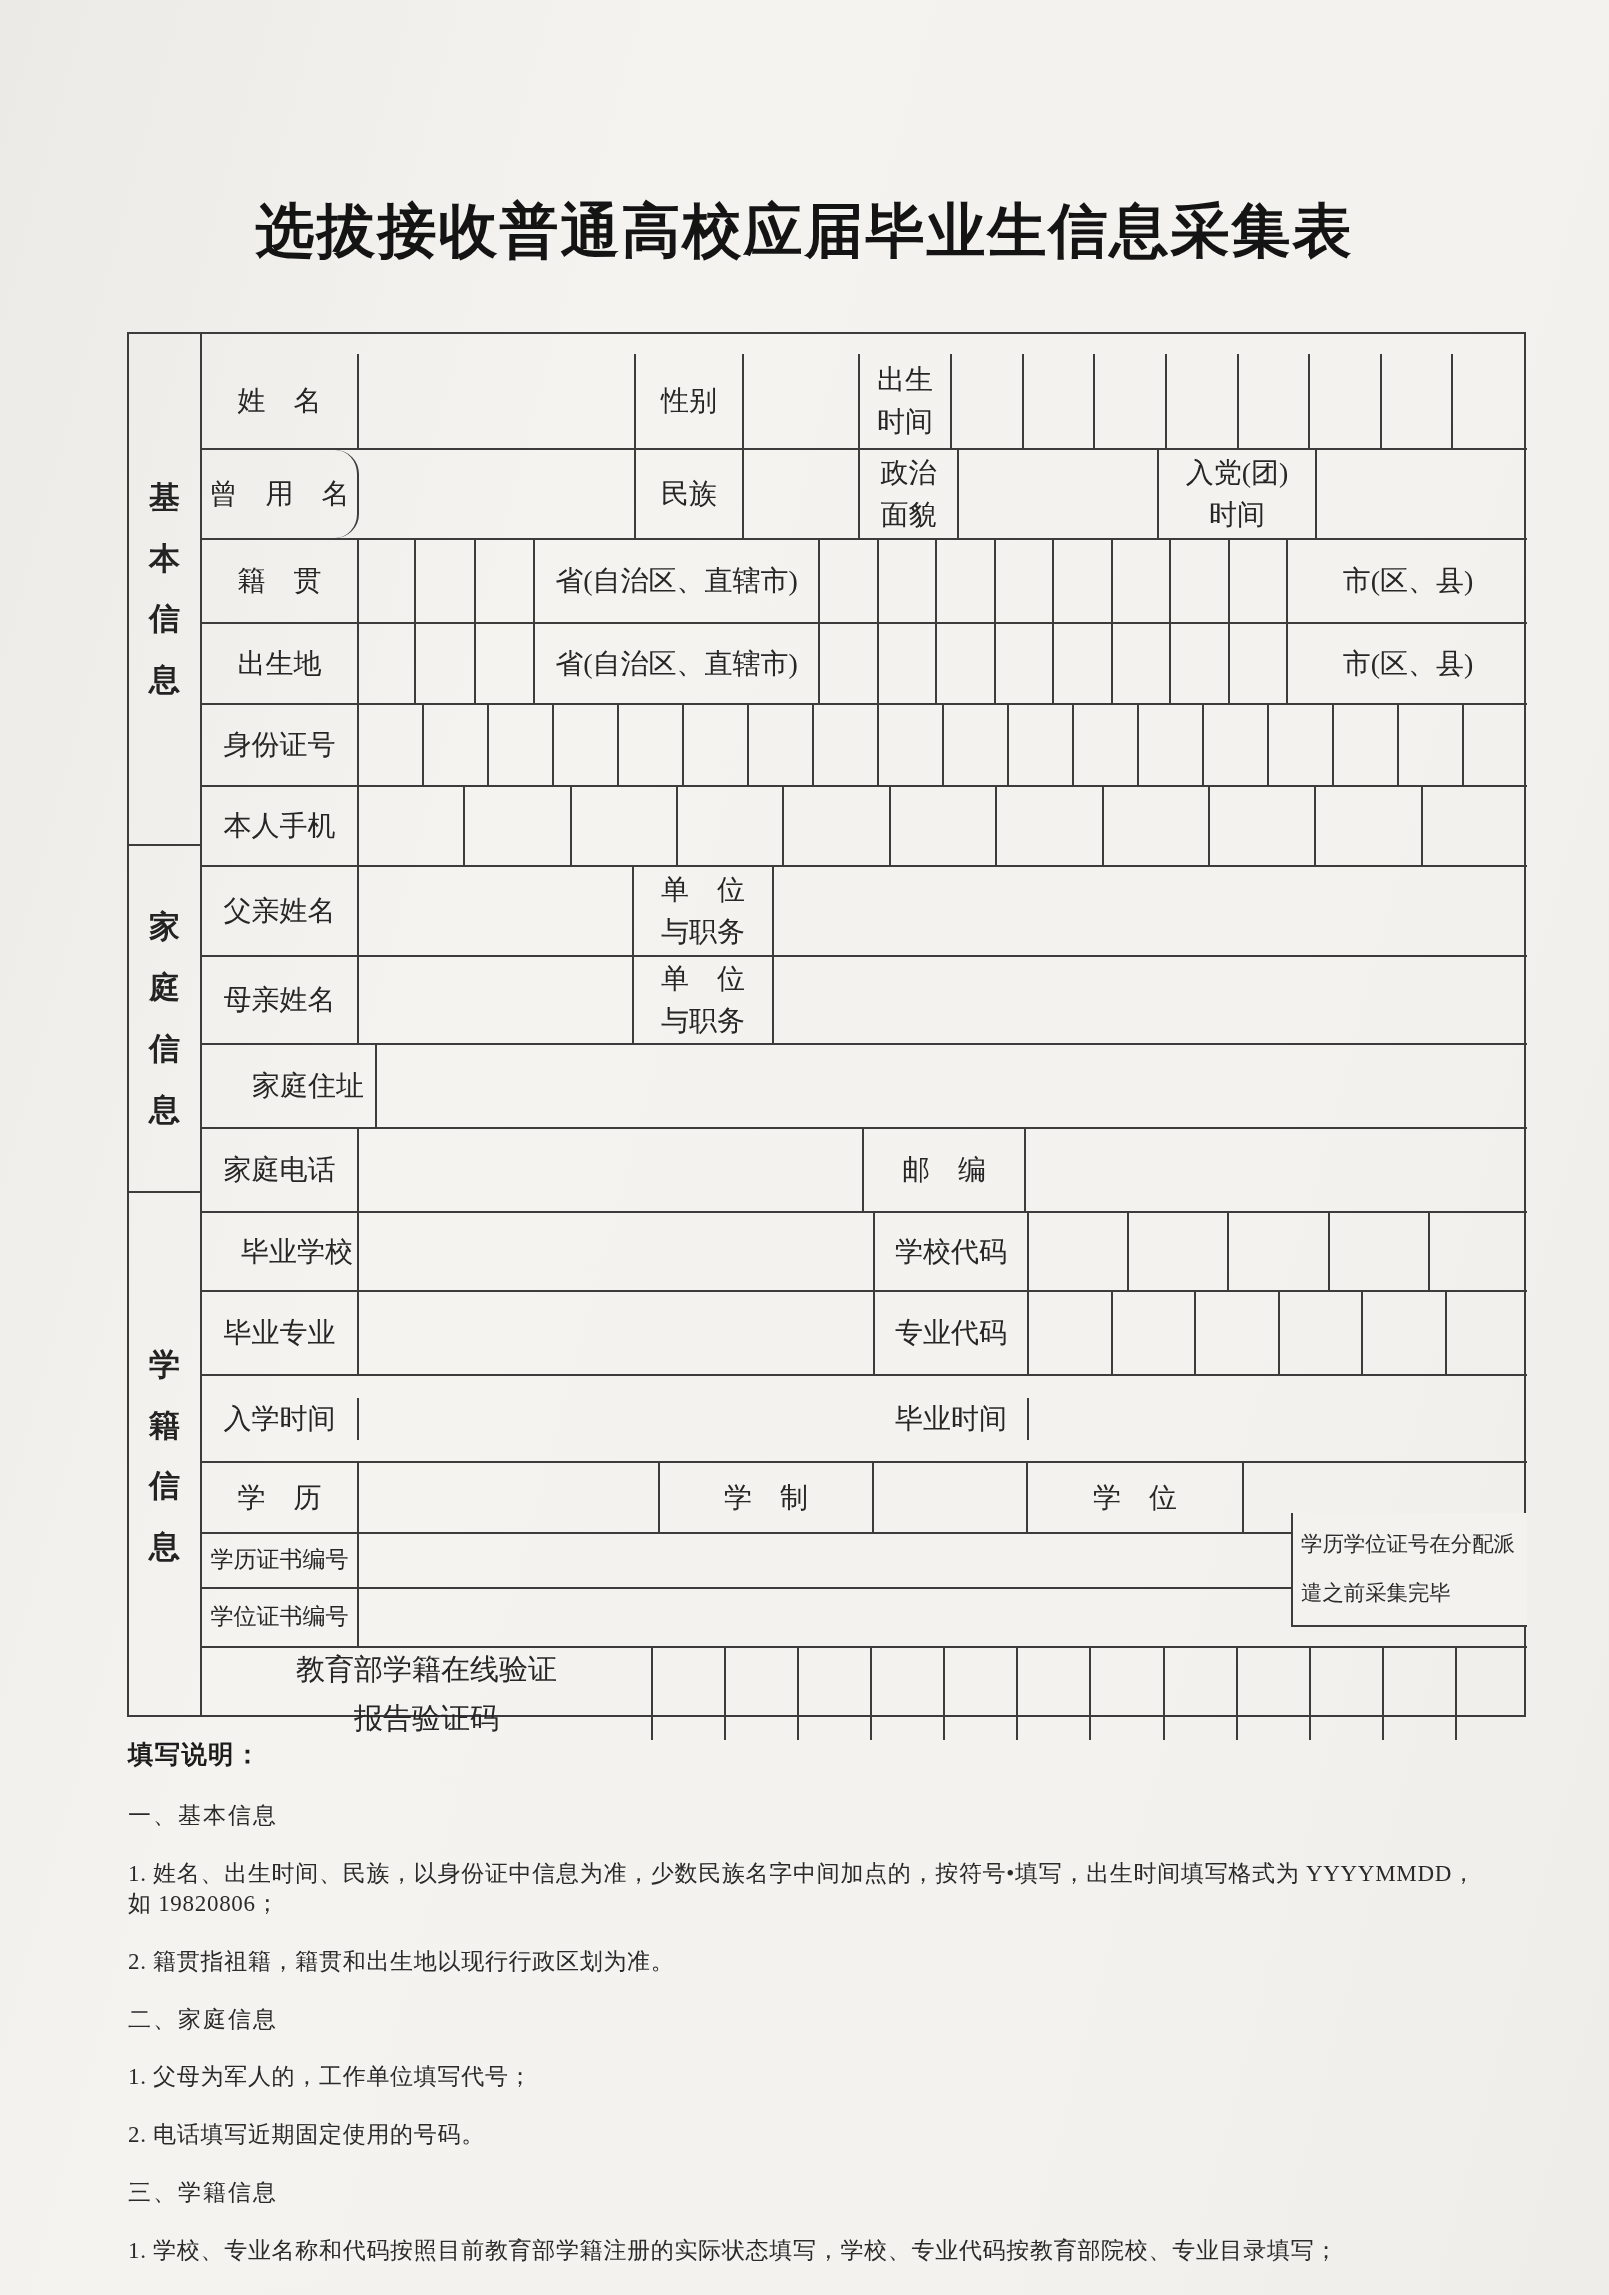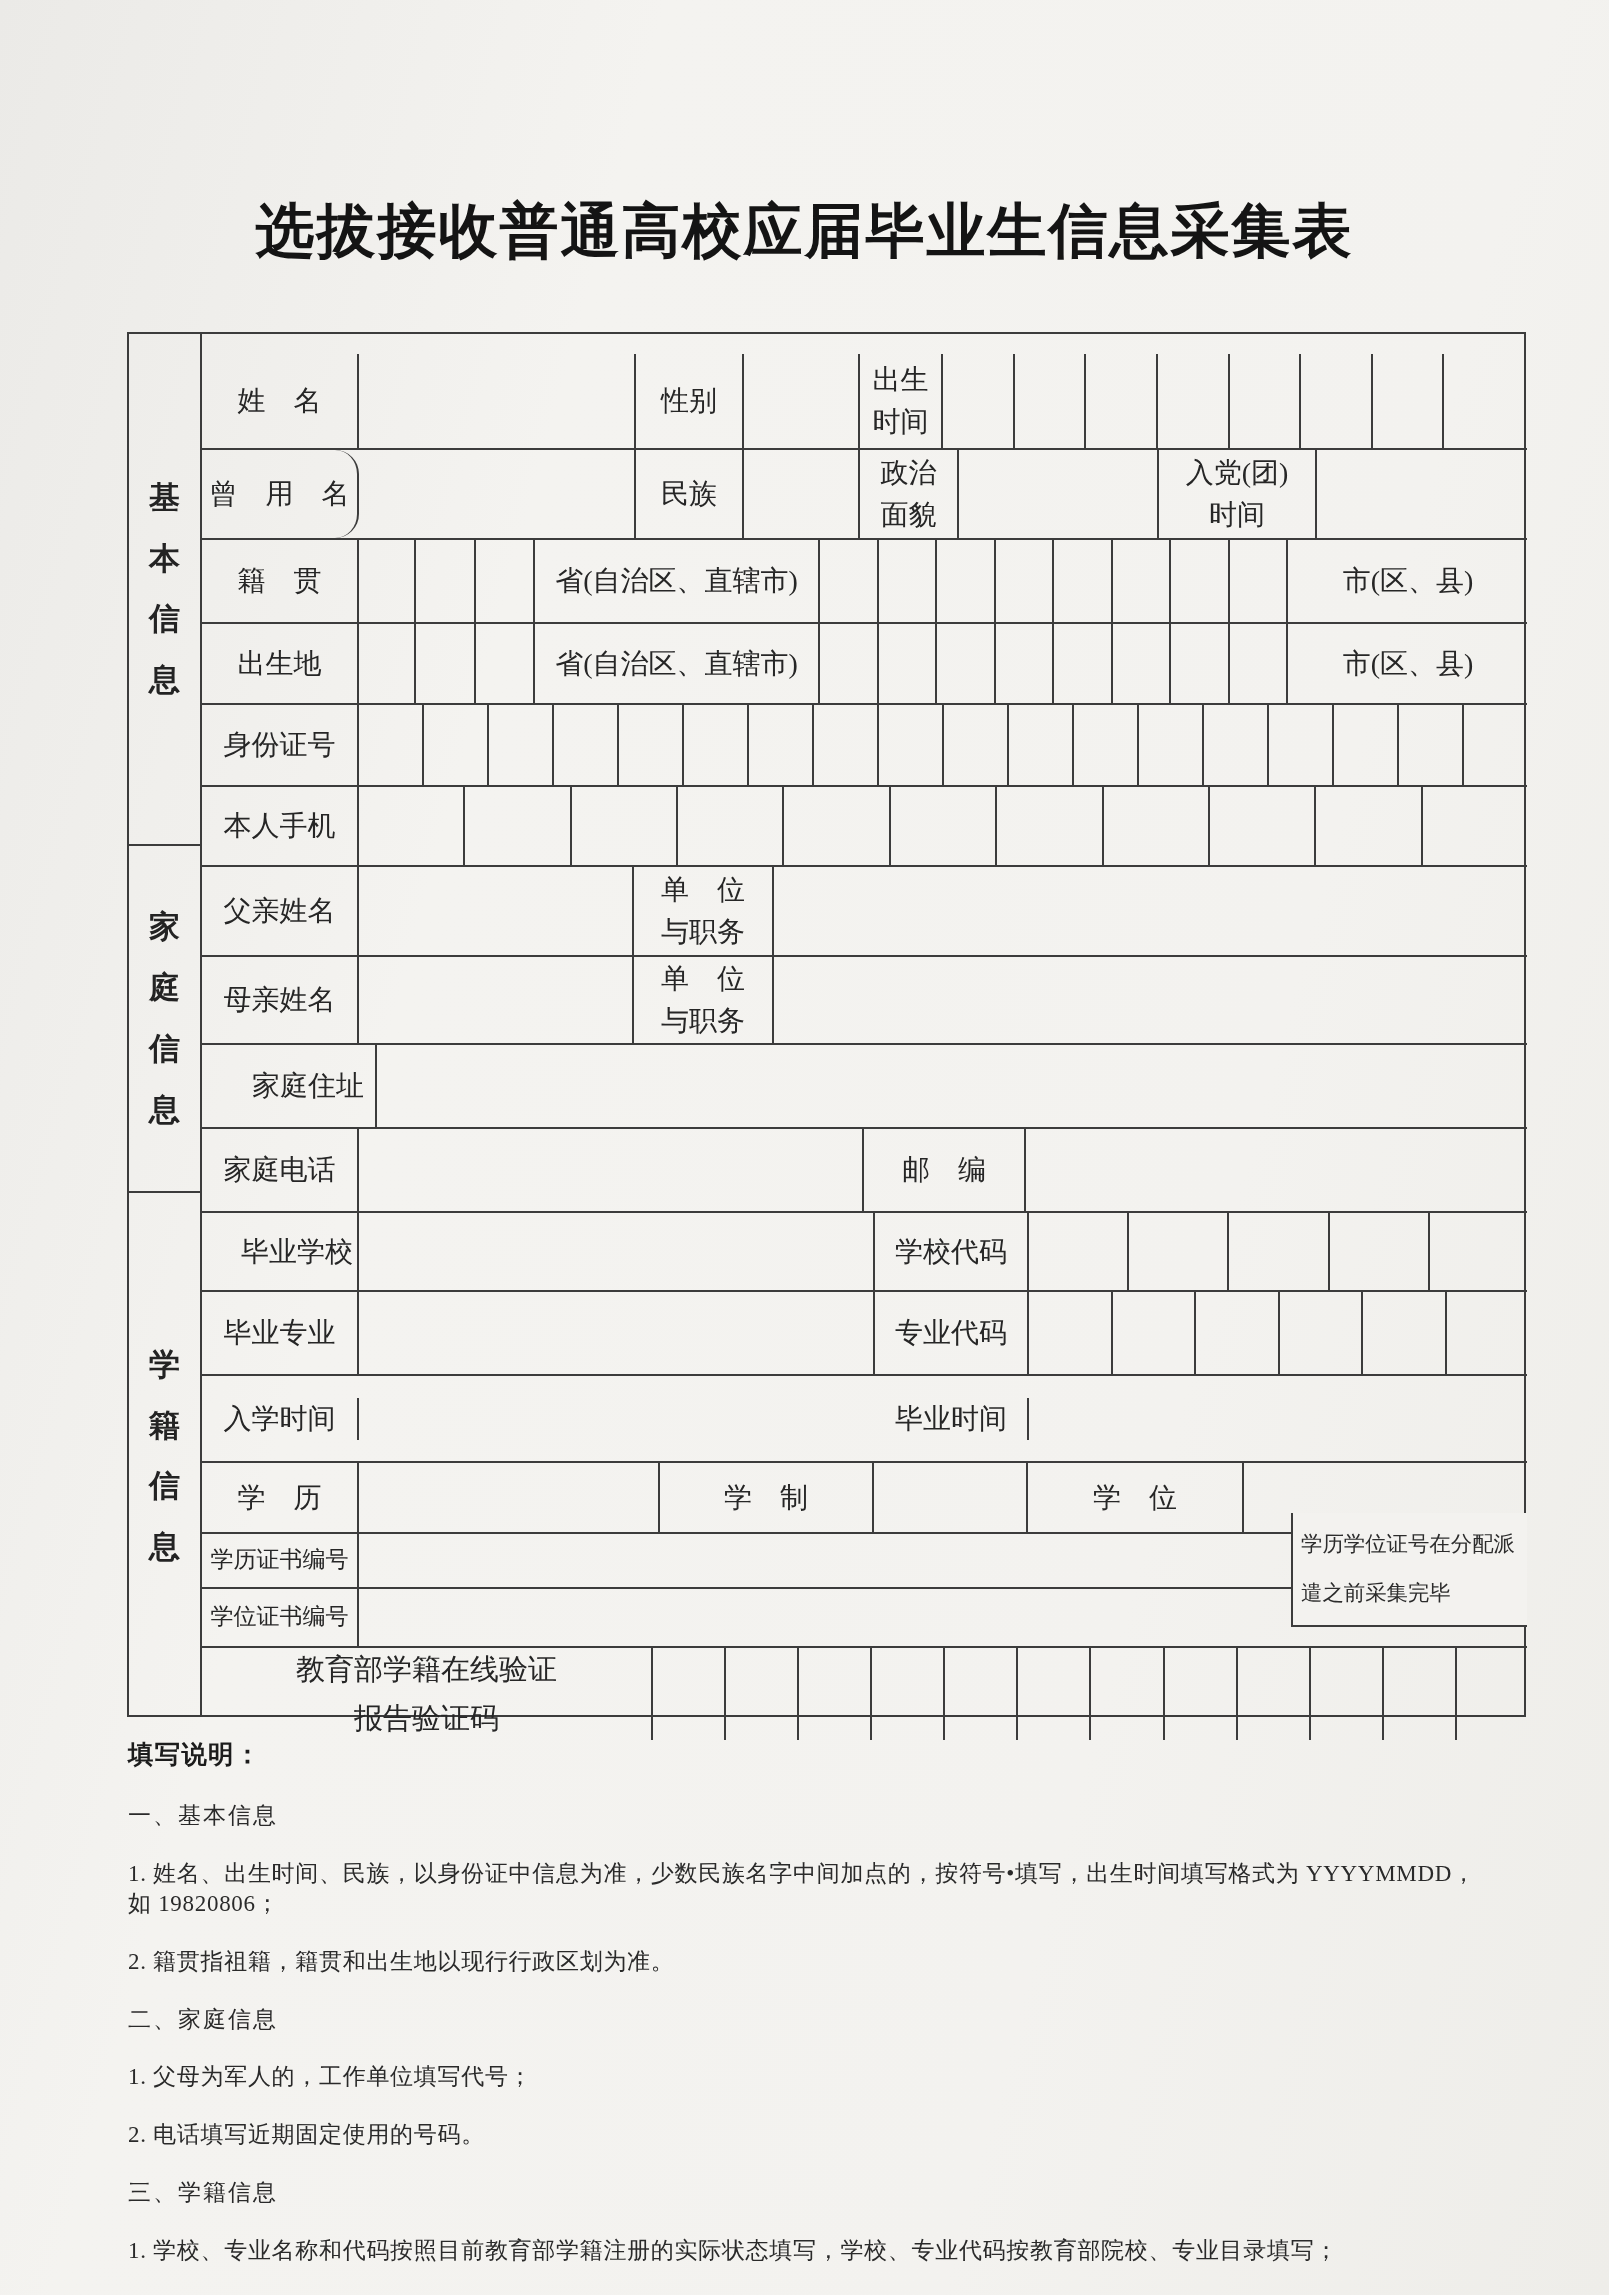--- a/index.html
+++ b/index.html
@@ -123,21 +123,21 @@
           <span>信</span>
           <span>息</span>
         </div>
       </div>
     <div class="rowswrap">
         <div class="trow" style="height: 96px;">
           <div class="cell lbl" style="width: 157px; flex: 0 0 auto;">姓　名</div>
           <div class="cell blank" style="width: 277px; flex: 0 0 auto;"></div>
           <div class="cell lbl" style="width: 108px; flex: 0 0 auto;">性别</div>
           <div class="cell blank" style="width: 116px; flex: 0 0 auto;"></div>
-          <div class="cell lbl" style="width: 83px; flex: 0 0 auto;">出生
+          <div class="cell lbl" style="width: 92px; flex: 0 0 auto;">出生
 时间</div>
           <div class="boxgroup" style="width: 571px; flex: 0 0 auto;">
             <div class="box"></div>
             <div class="box"></div>
             <div class="box"></div>
             <div class="box"></div>
             <div class="box"></div>
             <div class="box"></div>
             <div class="box"></div>
             <div class="box"></div>

